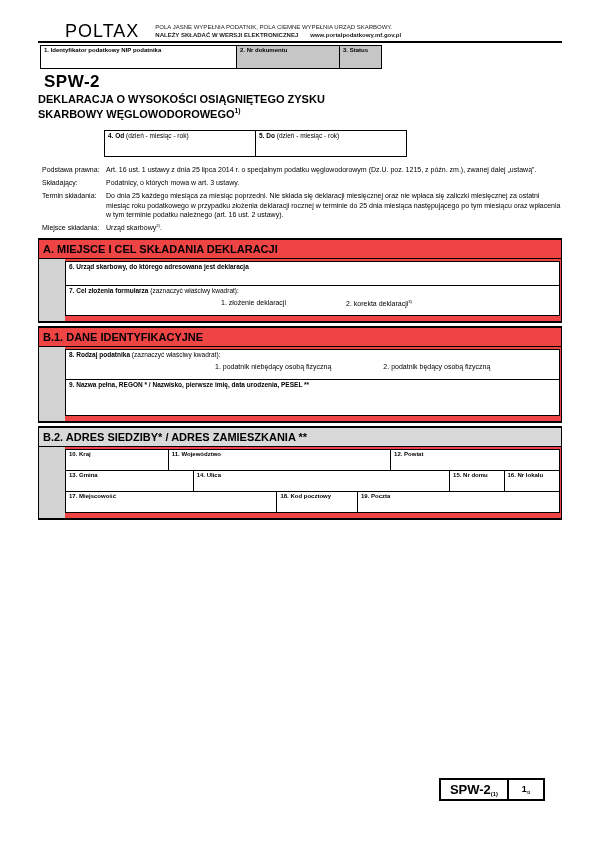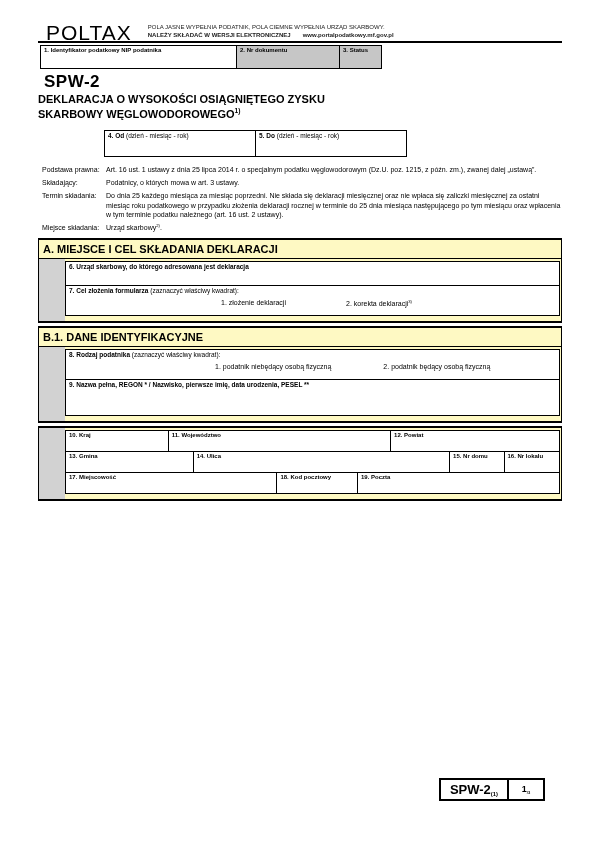--- a/index.html
+++ b/index.html
@@ -9,21 +9,21 @@
     width: 600px; height: 849px;
     background: #ffffff;
     font-family: "Liberation Sans", "DejaVu Sans", sans-serif;
     color: #000;
     overflow: hidden;
   }
   .sheet { position: absolute; left: 38px; top: 14px; width: 524px; }
 
   
   .hdr-row { display: flex; align-items: flex-start; gap: 16px; height: 26px; padding-left: 8px; }
-  .brand { font-size: 21px; letter-spacing: 1px; padding-top: 7px; }
+  .brand { font-size: 18px; letter-spacing: 1px; padding-top: 7px; margin-left: 19px; }
   .notice { padding-top: 9px; font-size: 6px; line-height: 1.4; color: #1a1a1a; }
   .notice .n2 { font-weight: bold; }
   .notice .url { margin-left: 12px; }
   .hr2 { border-top: 2px solid #000; margin-top: 1px; }
 
   
   .id-row { display: flex; margin: 2px 0 0 2px; }
   .idbox { border: 1px solid #000; height: 24px; padding: 1px 3px; background: #fff; }
   .idbox + .idbox { margin-left: -1px; }
   .b1 { width: 197px; } .b2 { width: 104px; } .b3 { width: 43px; }
@@ -41,21 +41,21 @@
   .period { display: flex; margin: 9px 0 0 66px; }
   .pcell { width: 152px; height: 27px; border: 1px solid #000; padding: 1px 3px; }
   .pcell + .pcell { margin-left: -1px; }
   .pcell .flabel { font-size: 6.5px; }
 
   
   .legal { margin-top: 8px; font-size: 7px; line-height: 1.4; }
   .lrow { display: grid; grid-template-columns: 64px 1fr; padding-left: 4px; margin-bottom: 3px; }
 
   
-  .section { border: 1px solid #000; border-top-width: 2px; border-bottom-width: 2px; margin-top: 3px; background:#fef9c3; }
+  .section { border: 1px solid #000; border-top-width: 2px; border-bottom-width: 2px; margin-top: 3px; background:#ef4444; }
   .secA { margin-top: 5px; }
   .sec-title { font-size: 11px; font-weight: bold; padding: 3px 4px; border-bottom: 1px solid #000; }
   .sec-title.noline { border-bottom: none; padding-bottom: 1px; }
   .sec-title.grayT { background: #d9d9d9; }
   .bfoot { display: flex; font-size: 6.5px; padding: 1px 4px 4px 8px; }
   .bfoot .fn1 { width: 268px; }
   .csub { font-size: 6.5px; padding: 1px 4px 2px 8px; border-bottom: 1px solid #000; }
 
   .sec-body { display: flex; }
   .strip { width: 26px; background: #d2d2d2; flex: none; }
@@ -181,20 +181,21 @@
             </div>
           </div>
           <div class="fbox f9">
             <div class="flabel">9. Nazwa pełna, REGON * / Nazwisko, pierwsze imię, data urodzenia, PESEL **</div>
           </div>
         </div>
       </div>
     </div>
 
     <div class="section">
+      <div class="sec-title grayT">B.2. ADRES SIEDZIBY* / ADRES ZAMIESZKANIA **</div>
       <div class="sec-body">
         <div class="strip"></div>
         <div class="fieldcol">
           <div class="addr-row">
             <div class="acell w-kraj">
                 <div class="flabel">10. Kraj</div>
               </div>
             <div class="acell w-woj">
                 <div class="flabel">11. Województwo</div>
               </div>

